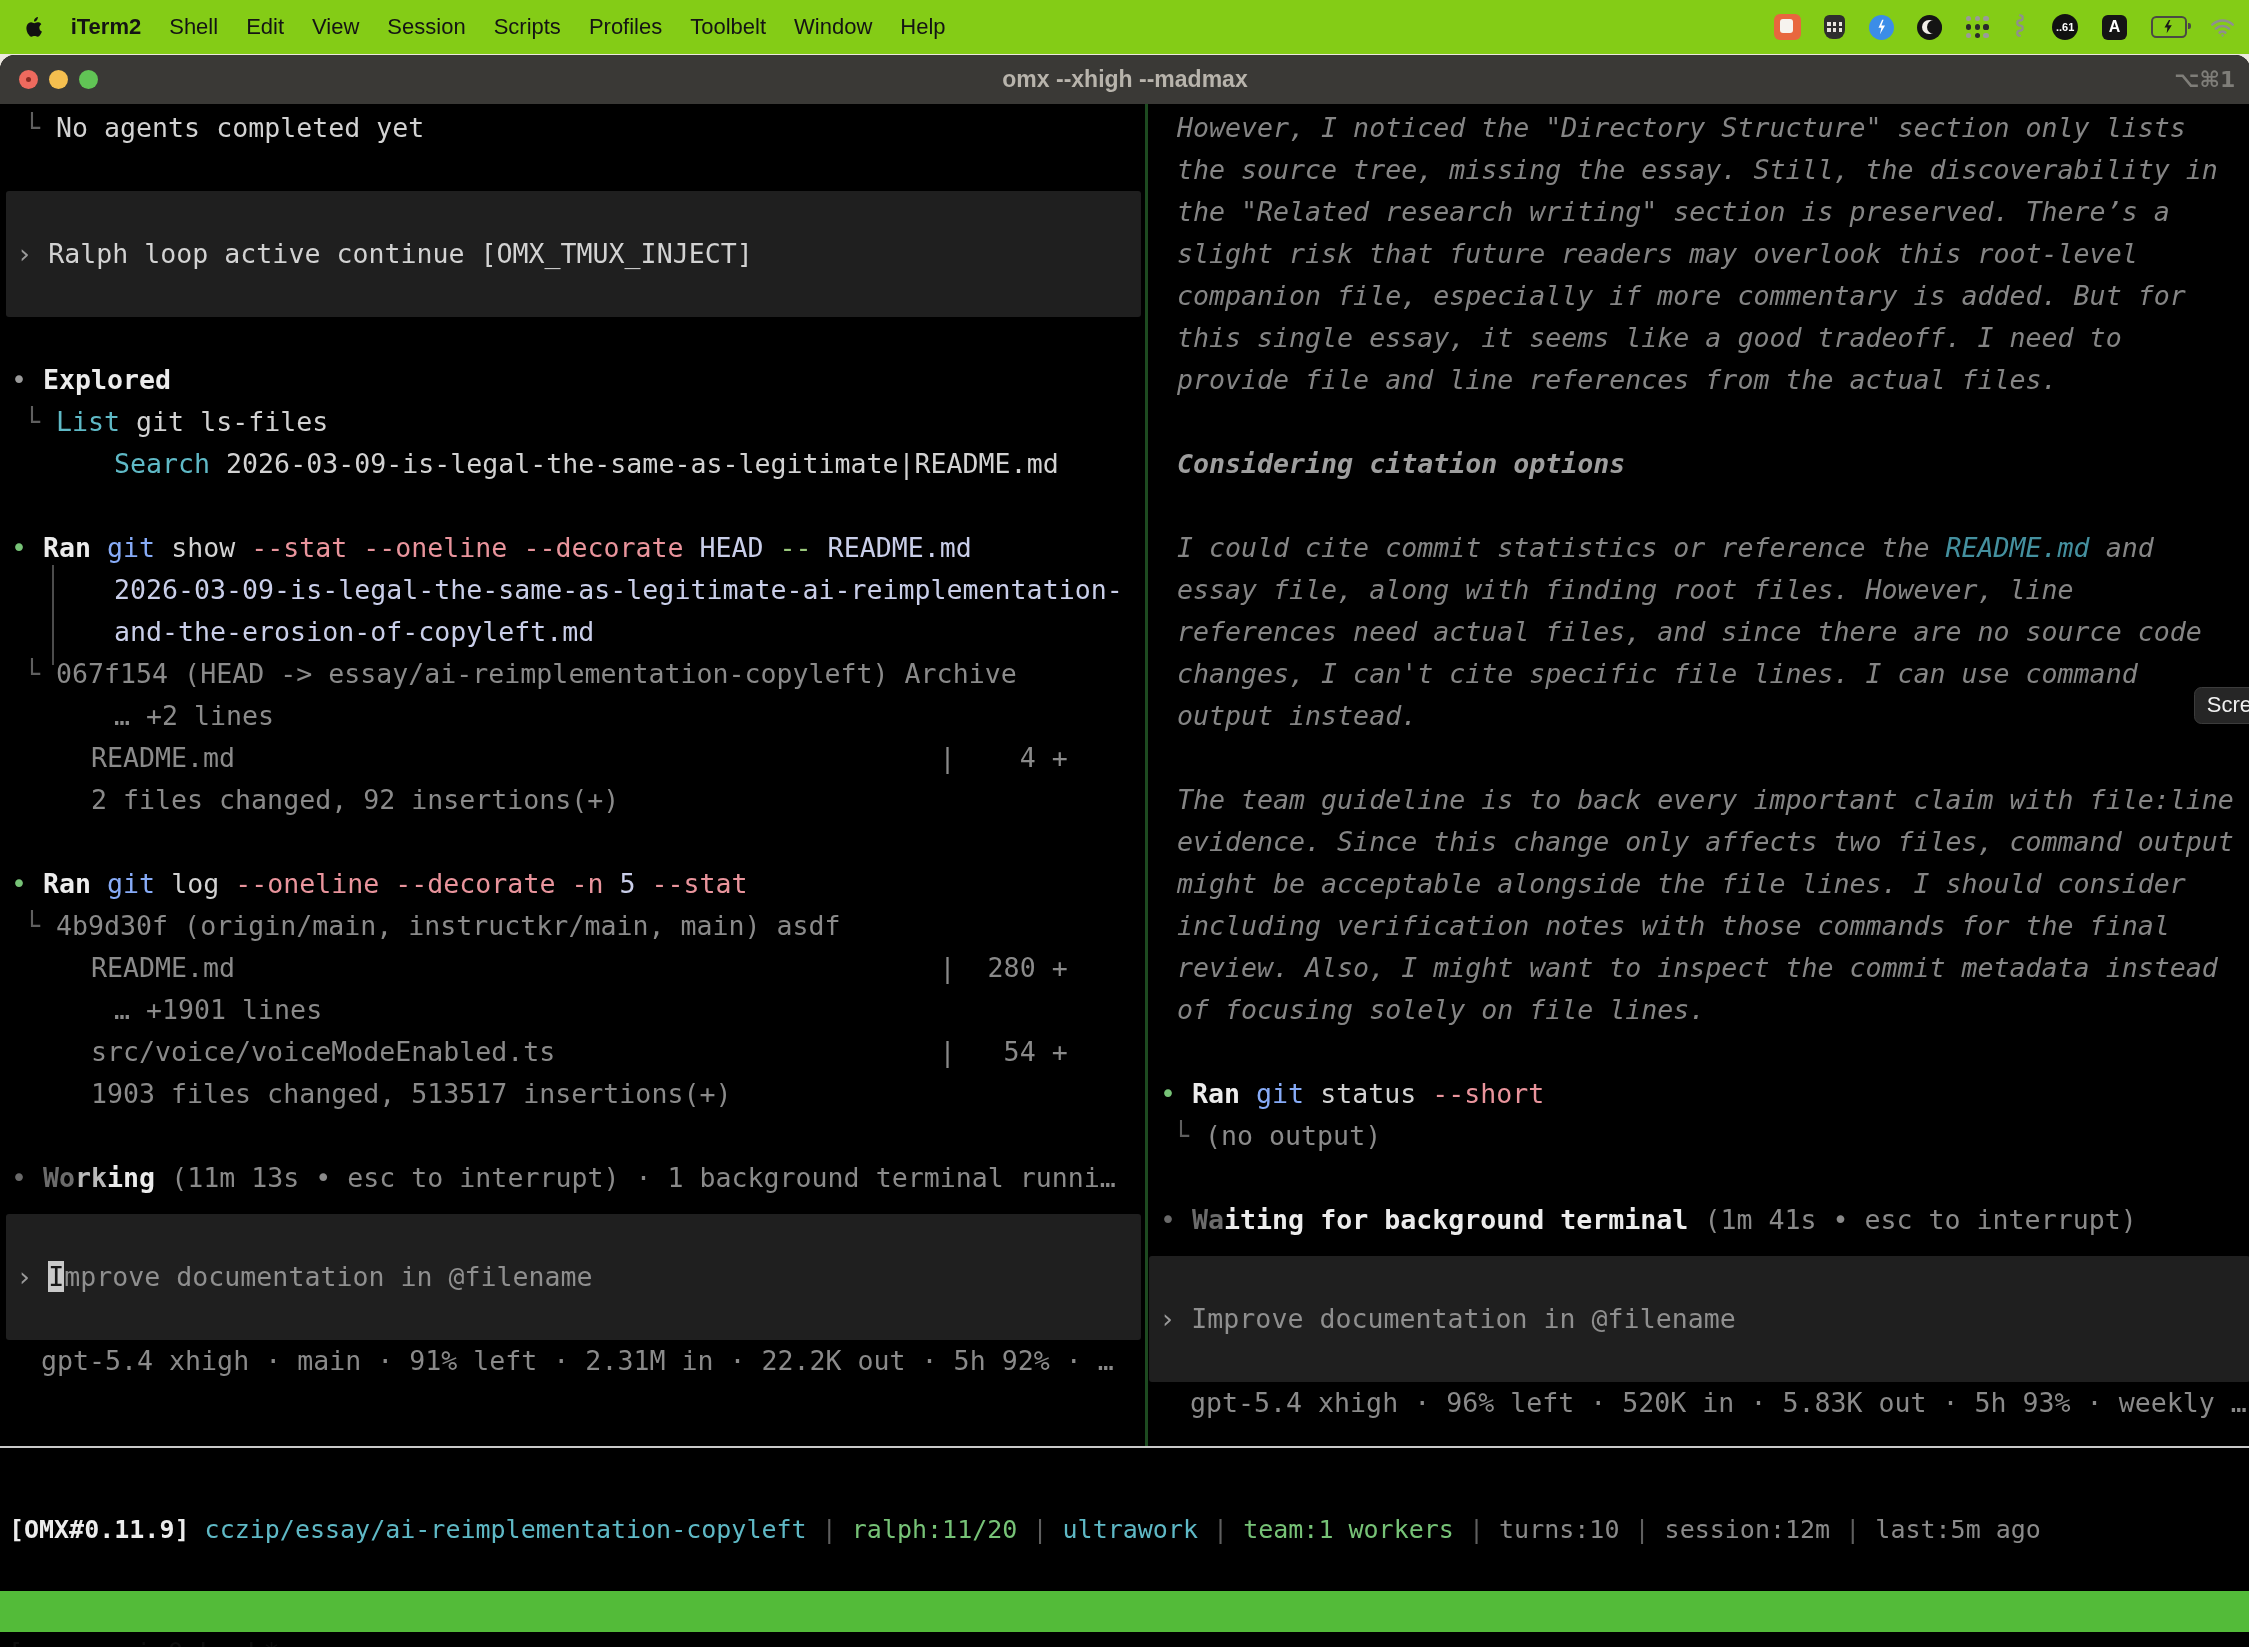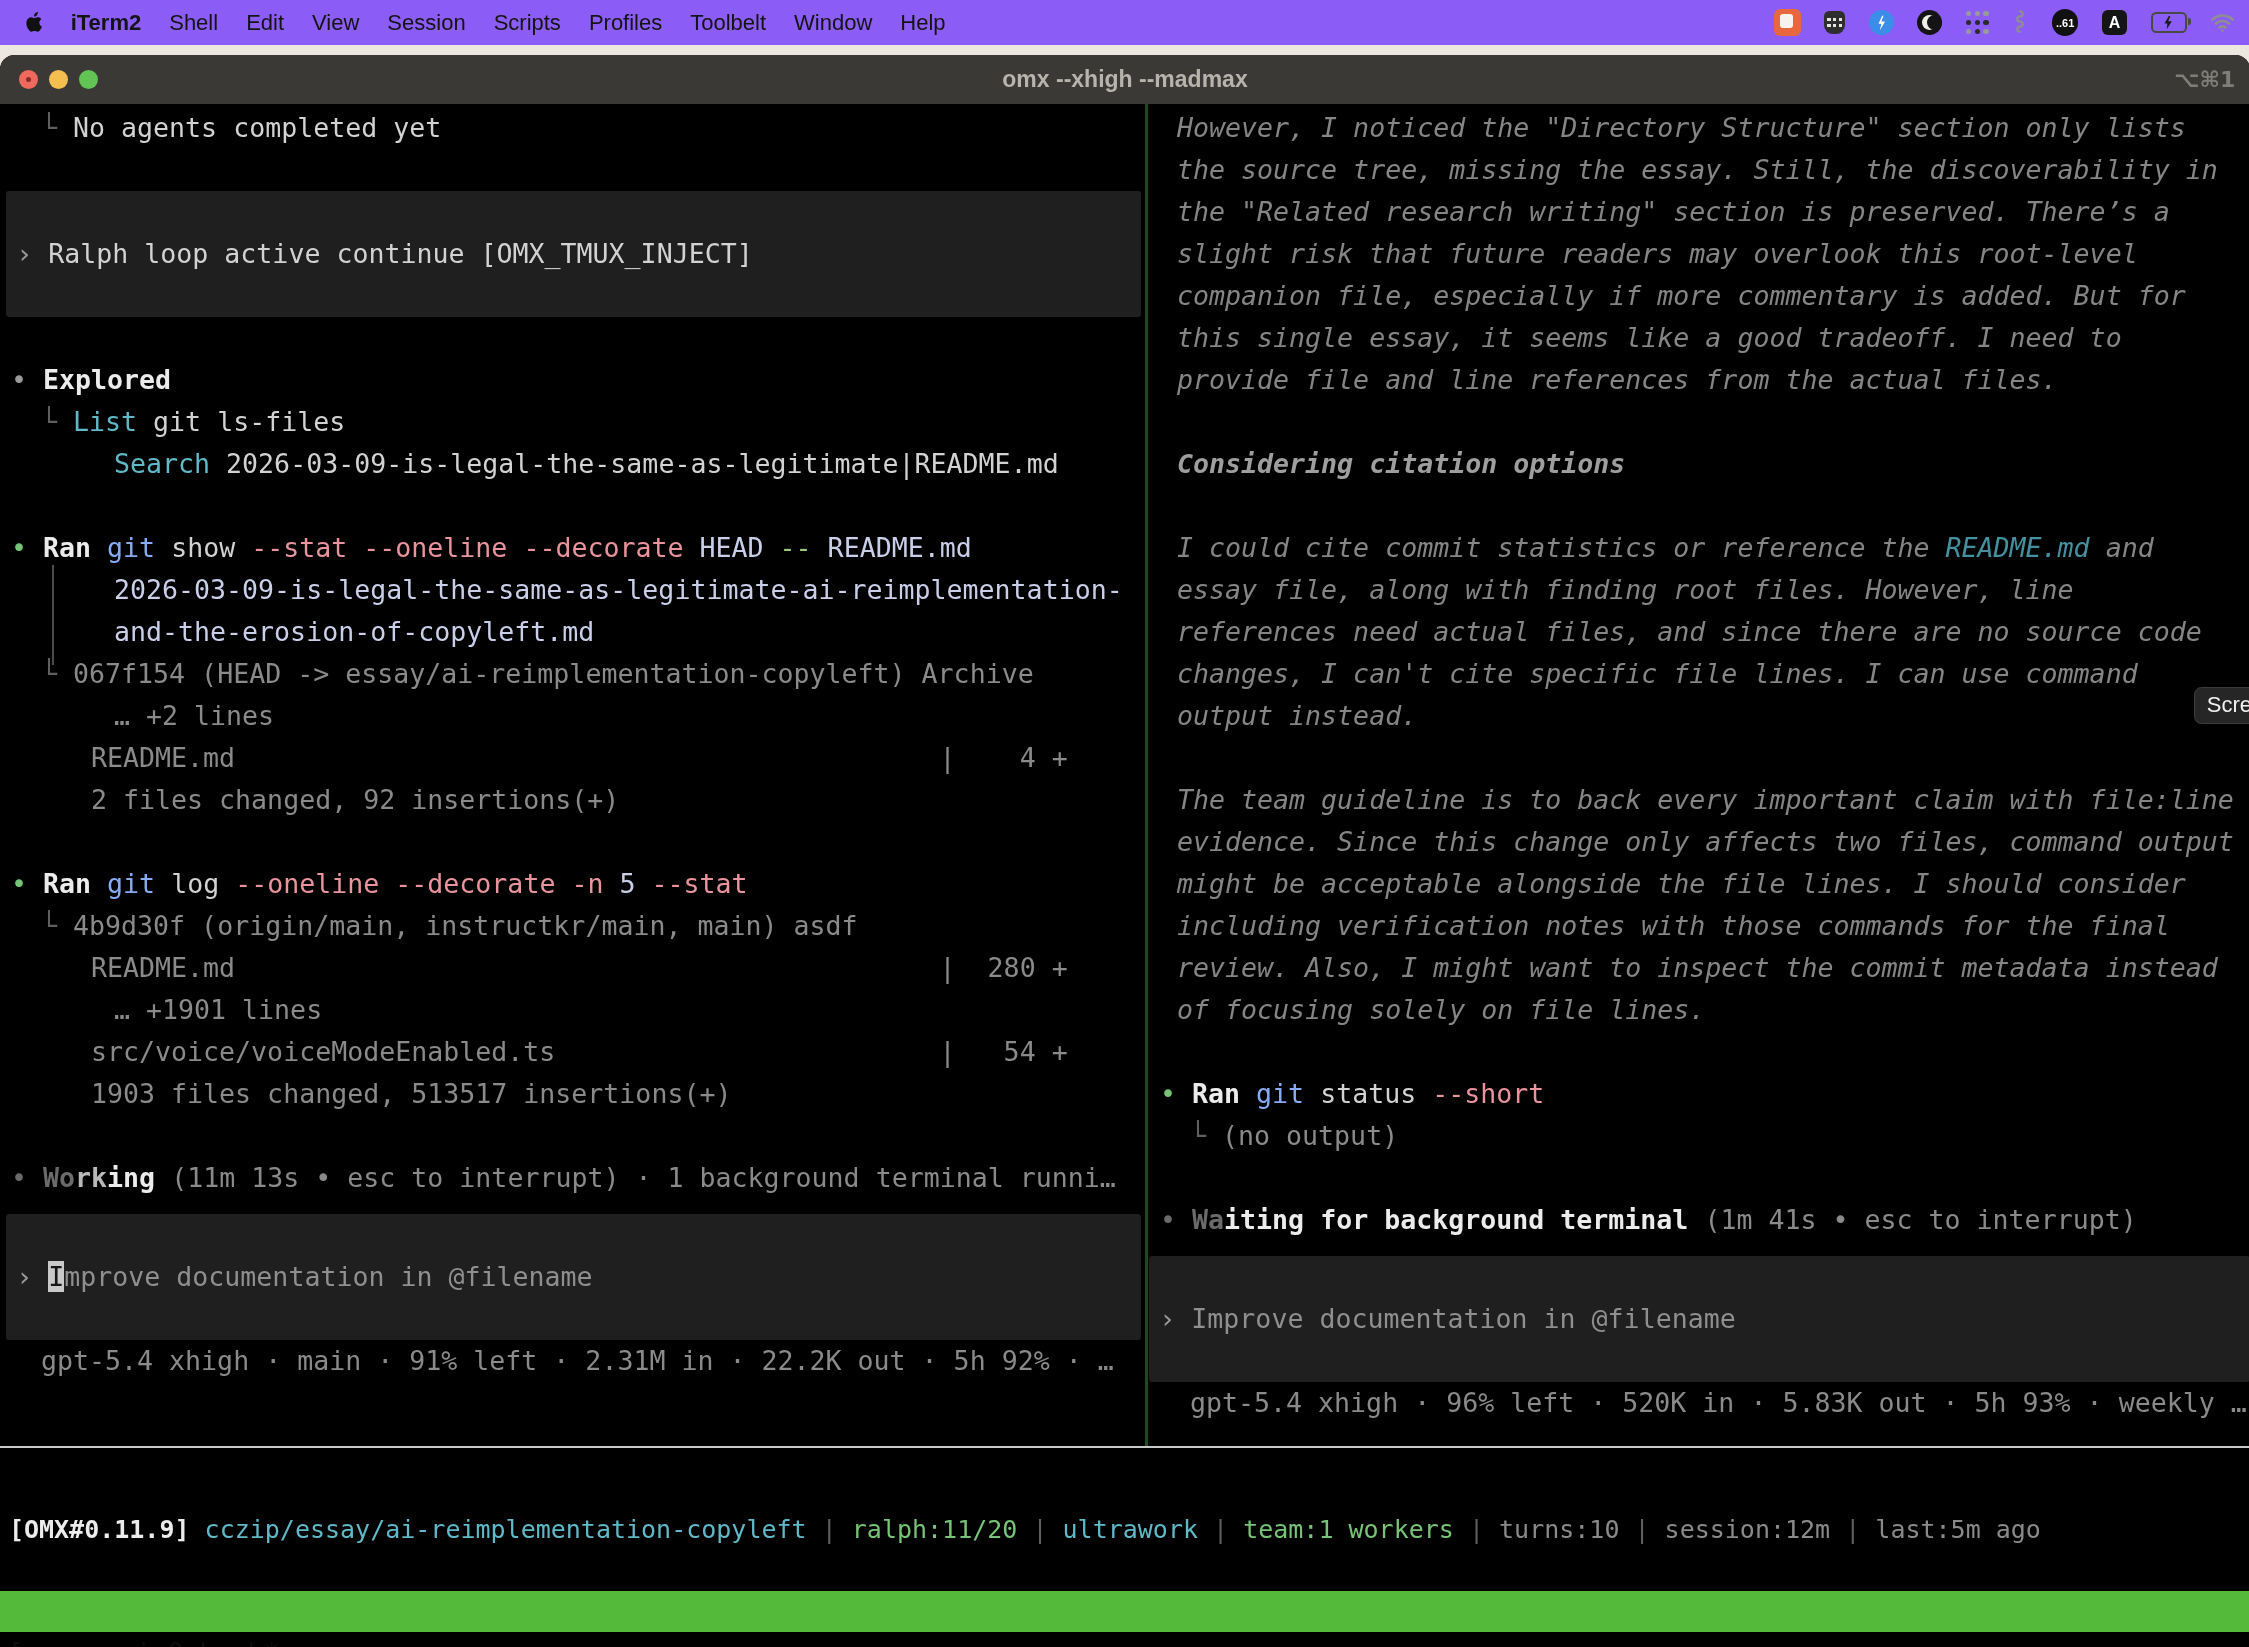--- a/index.html
+++ b/index.html
@@ -1,20 +1,20 @@
 <!DOCTYPE html>
 <html style="font-size:11.8px"><head>
 <meta charset="utf-8">
 <style>
   html,body{margin:0;padding:0;}
   body{width:2250px;height:1648px;background:#000;font-family:"DejaVu Sans Mono",monospace;}
   .stage{position:relative;width:2250px;height:1648px;background:#ece8e0;overflow:hidden;}
 
   
-  .menubar{height:45px;display:flex;align-items:center;padding:0 14.8px;background:#8b5cf6;
+  .menubar{height:54px;display:flex;align-items:center;padding:0 14.8px;background:#84cc16;
            font-family:"Liberation Sans",sans-serif;font-size:22px;color:#141414;}
   .apple{width:22px;height:26.6px;margin-left:8.9px;flex:0 0 auto;}
   .menus{display:flex;gap:28px;align-items:center;margin-left:25px;white-space:nowrap;}
   .menus .appname{font-weight:700;}
   .statusicons{margin-left:auto;display:flex;gap:23.6px;align-items:center;}
   .sicon{display:flex;align-items:center;justify-content:center;}
   .ic-chat{width:26.6px;height:26.6px;border-radius:5.9px;background:#e8673e;position:relative;}
   .ic-chat::after{content:"";position:absolute;left:5.9px;top:5.2px;width:13.3px;height:14px;background:#f6f3ee;border-radius:3px;}
   .ic-shield{width:20.7px;height:23.6px;background:#2e2e2e;border-radius:5.2px 5.2px 8.9px 8.9px;display:grid;
              grid-template-columns:repeat(3,3.7px);grid-auto-rows:3.7px;gap:2.2px;justify-content:center;align-content:center;}
@@ -44,21 +44,21 @@
   .title{color:#b8b4ac;font:700 23px "Liberation Sans",sans-serif;}
   .shortcut{position:absolute;right:14.8px;color:#7f7e79;font:700 22px "DejaVu Sans",sans-serif;}
 
   
   .term{position:absolute;top:49px;left:0;right:0;bottom:0;background:#000;overflow:hidden;}
   .pane{position:absolute;top:0;font-size:26.6px;line-height:42px;}
   .pane.left{left:0;width:1146px;padding-top:3px;}
   .pane.right{left:1149px;width:1101px;padding-top:3px;}
   .divider{position:absolute;left:1145px;top:0;width:3px;height:1342px;background:#1d4a20;}
   .row{height:42px;white-space:pre;overflow:hidden;}
-  .ind-tree{padding-left:41px;}
+  .ind-tree{padding-left:24px;}
   .ind-bullet{padding-left:11px;}
   .ind-cont{padding-left:114px;}
   .ind-stat{padding-left:91px;}
   .ind-para{padding-left:28px;}
   .ind-status{padding-left:41px;}
   .pbox{background:#1f1f1f;height:126px;display:flex;align-items:center;border-radius:3px;}
   .pane.left .pbox{margin-left:5.9px;margin-right:5.2px;}
   .pane.right .pbox{margin-left:0;margin-right:0;}
   .pbox .row{flex:1;padding-left:10.3px;height:auto;}
   .guide{position:absolute;left:52px;top:461px;width:1.5px;height:100px;background:#4c4c4c;}

